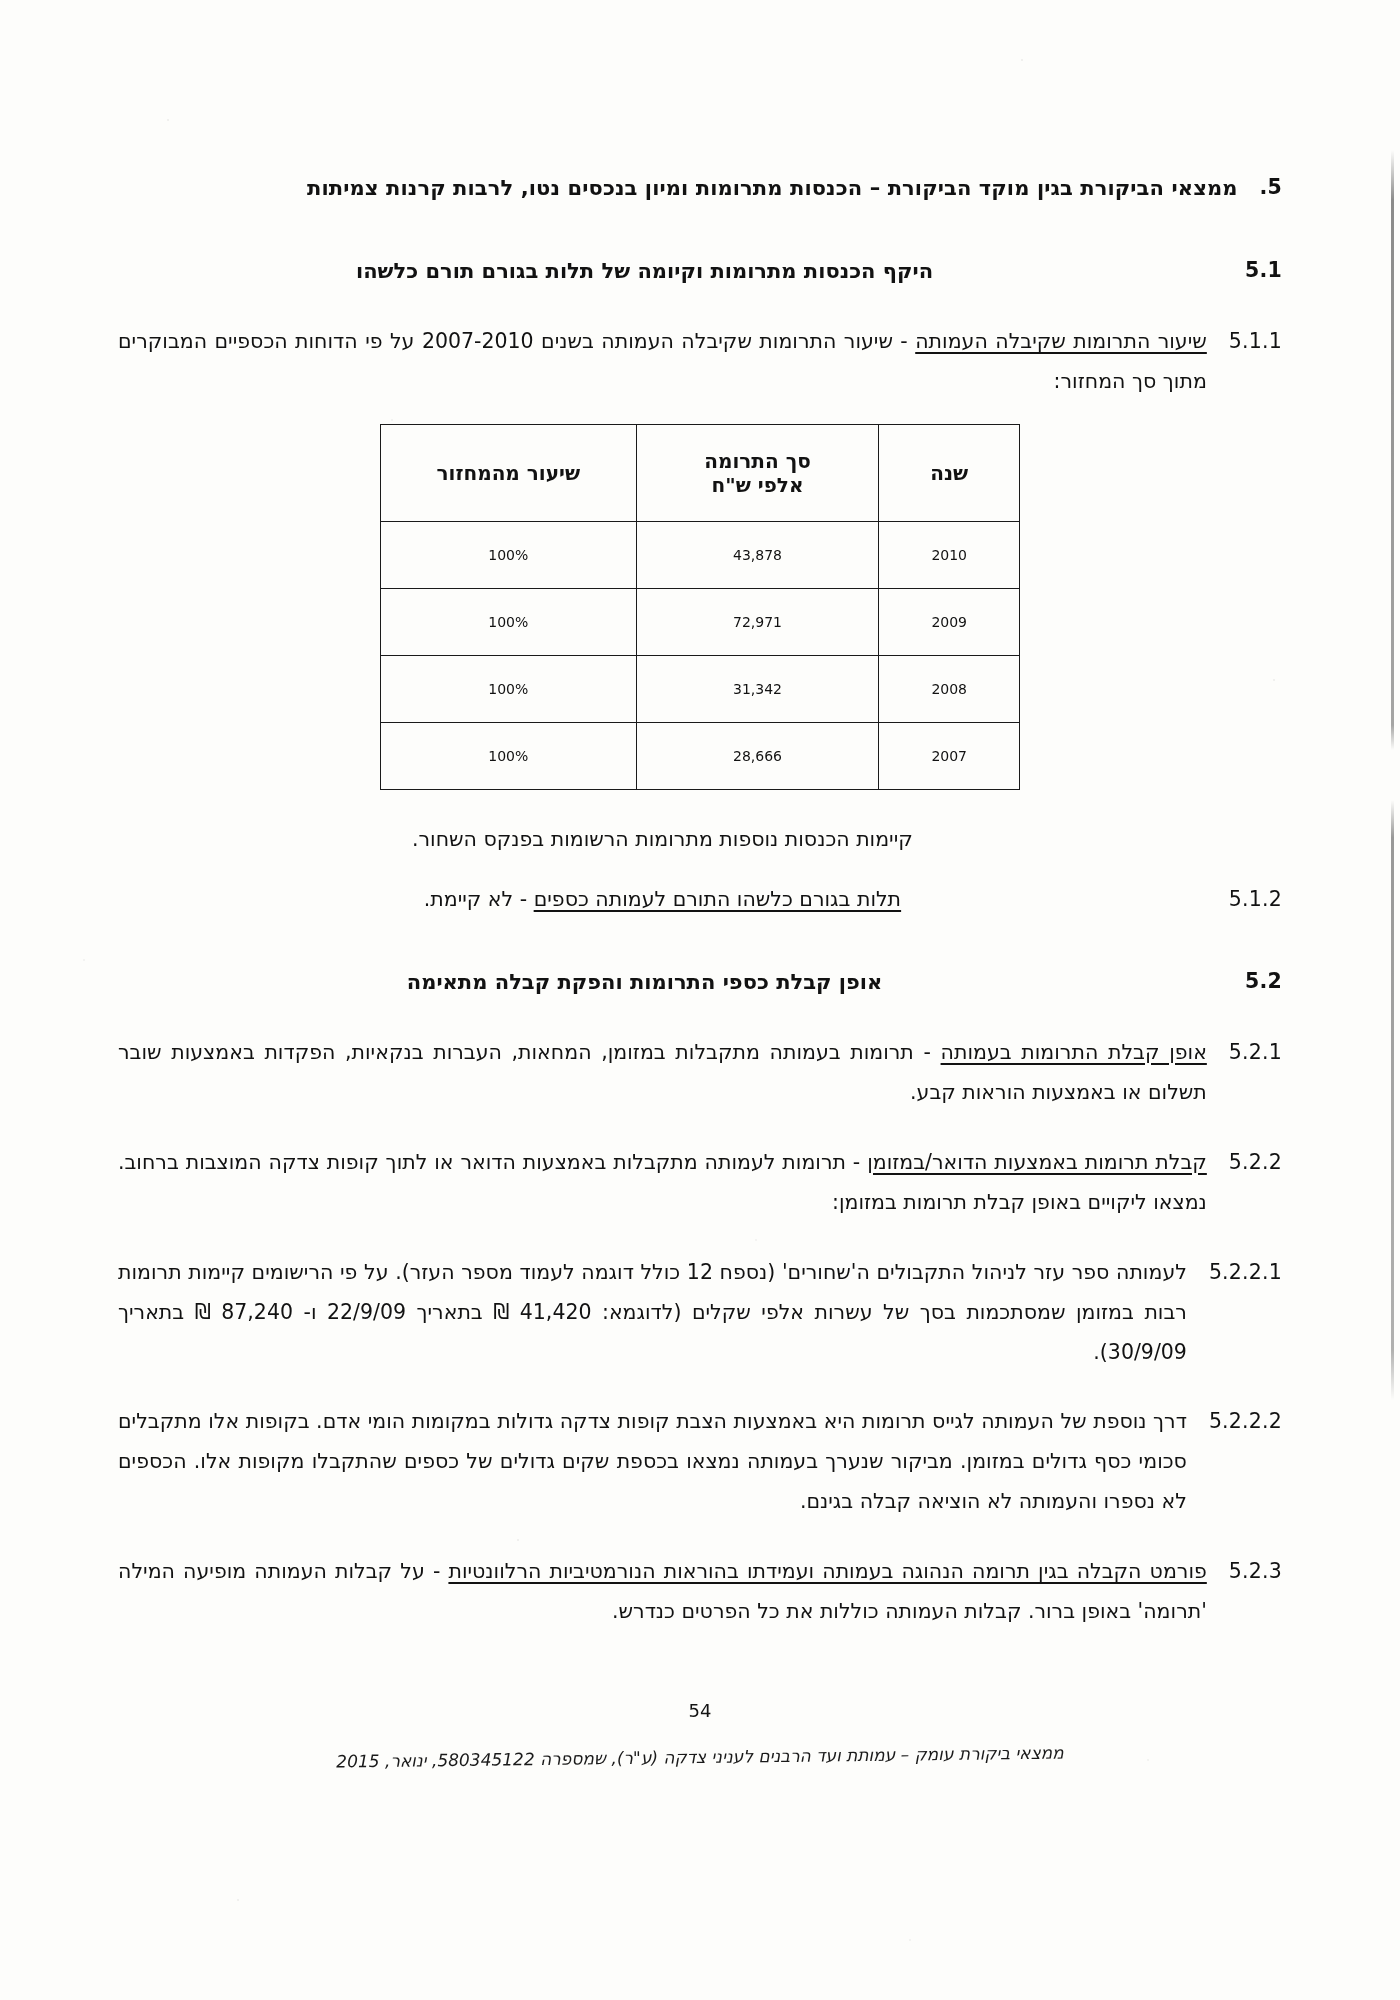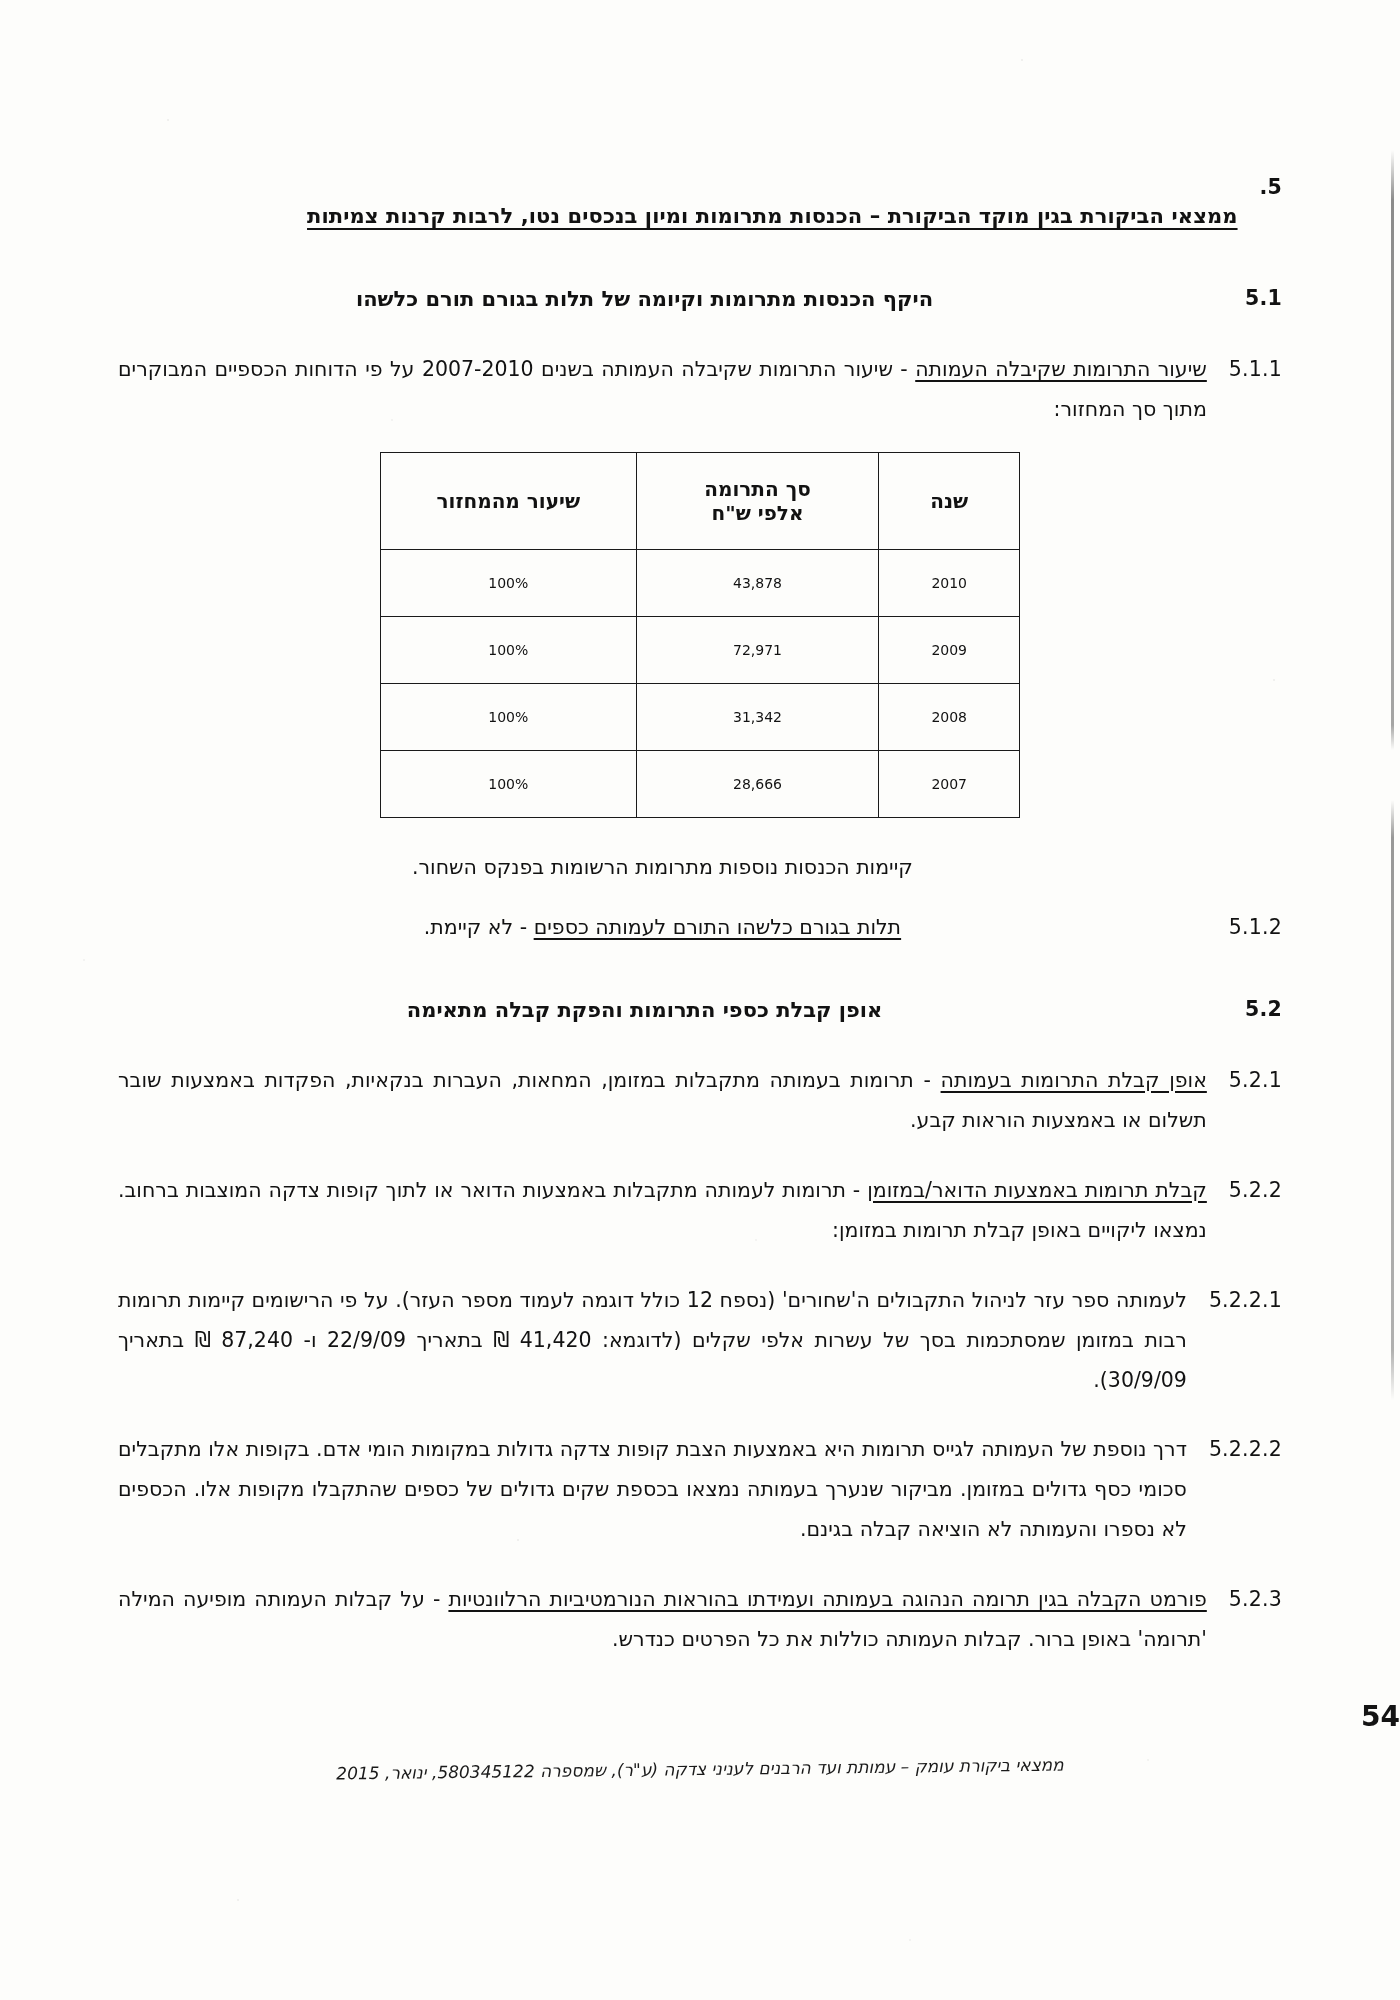--- a/index.html
+++ b/index.html
@@ -89,25 +89,23 @@
   }
   .body.center-last { text-align-last: center; }
 
   
   .h-main {
     font-weight: 700;
     font-size: 21px;
     letter-spacing: .1px;
   }
   .h-main .body {
-    text-decoration: underline;
     text-underline-offset: 5px;
     text-decoration-thickness: 2px;
     text-align-last: right;
-    margin-top: 28px;
   }
   .h-main .num { font-weight: 700; }
 
   .h-sub {
     font-weight: 700;
     font-size: 21px;
     gap: 34px;
   }
   .h-sub .num { font-weight: 700; margin-left: 40px; }
 
@@ -163,24 +161,23 @@
 
   
   #page-footer {
     position: absolute;
     left: 0;
     right: 0;
     top: 1700px;
     text-align: center;
   }
   #page-number {
-    font-size: 28px;
-    font-weight: 700;
+    font-size: 18px;
+    font-weight: 400;
     color: #141414;
-    text-align: right;
   }
   #footer-note {
     margin-top: 26px;
     font-size: 17px;
     font-style: italic;
     color: #1a1a1a;
     direction: rtl;
     transform: rotate(-0.7deg);
   }
 </style>

